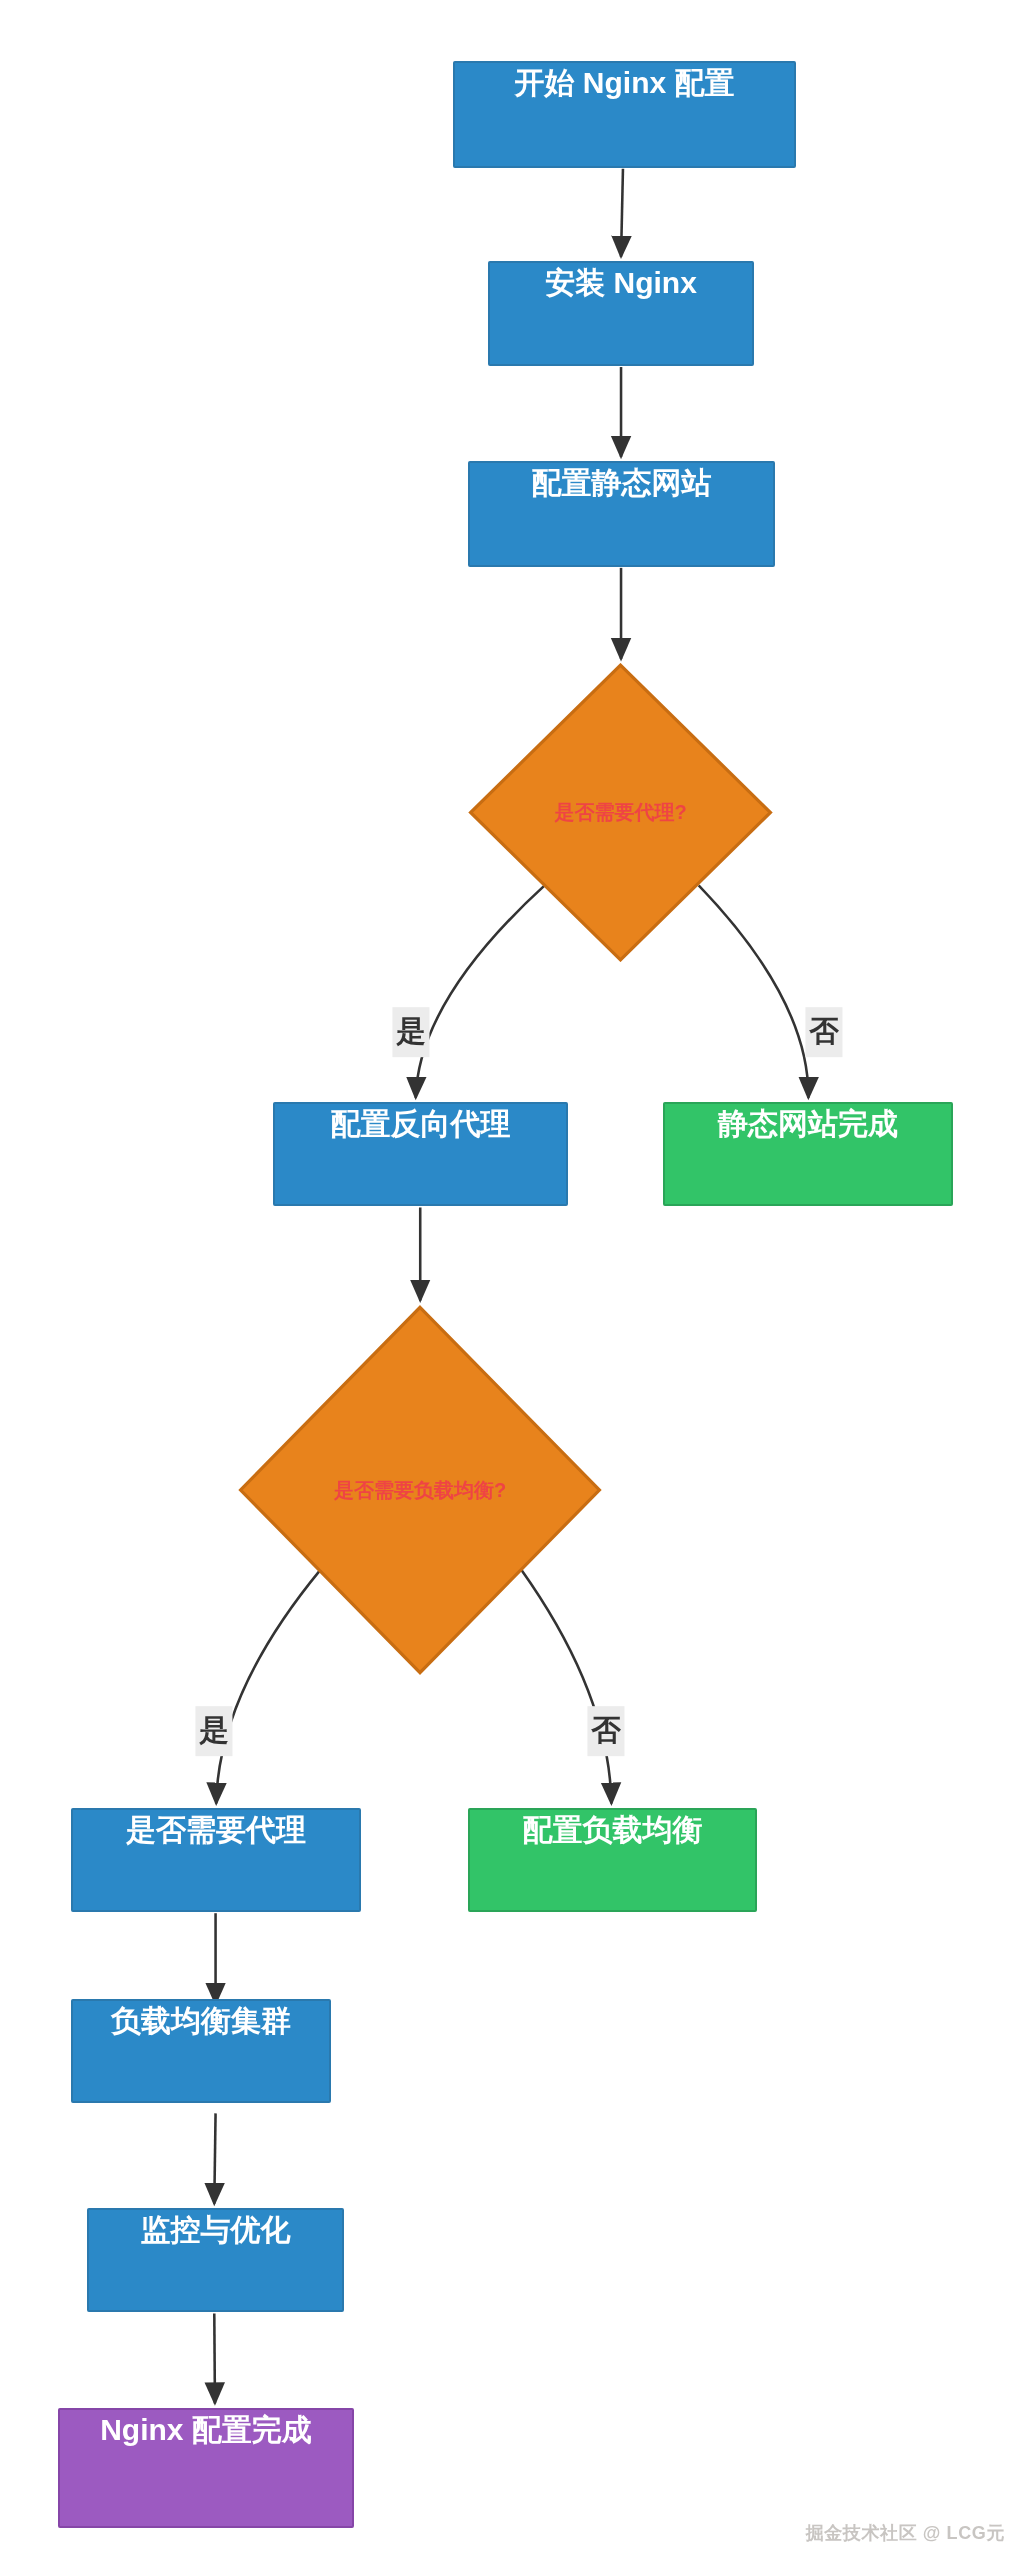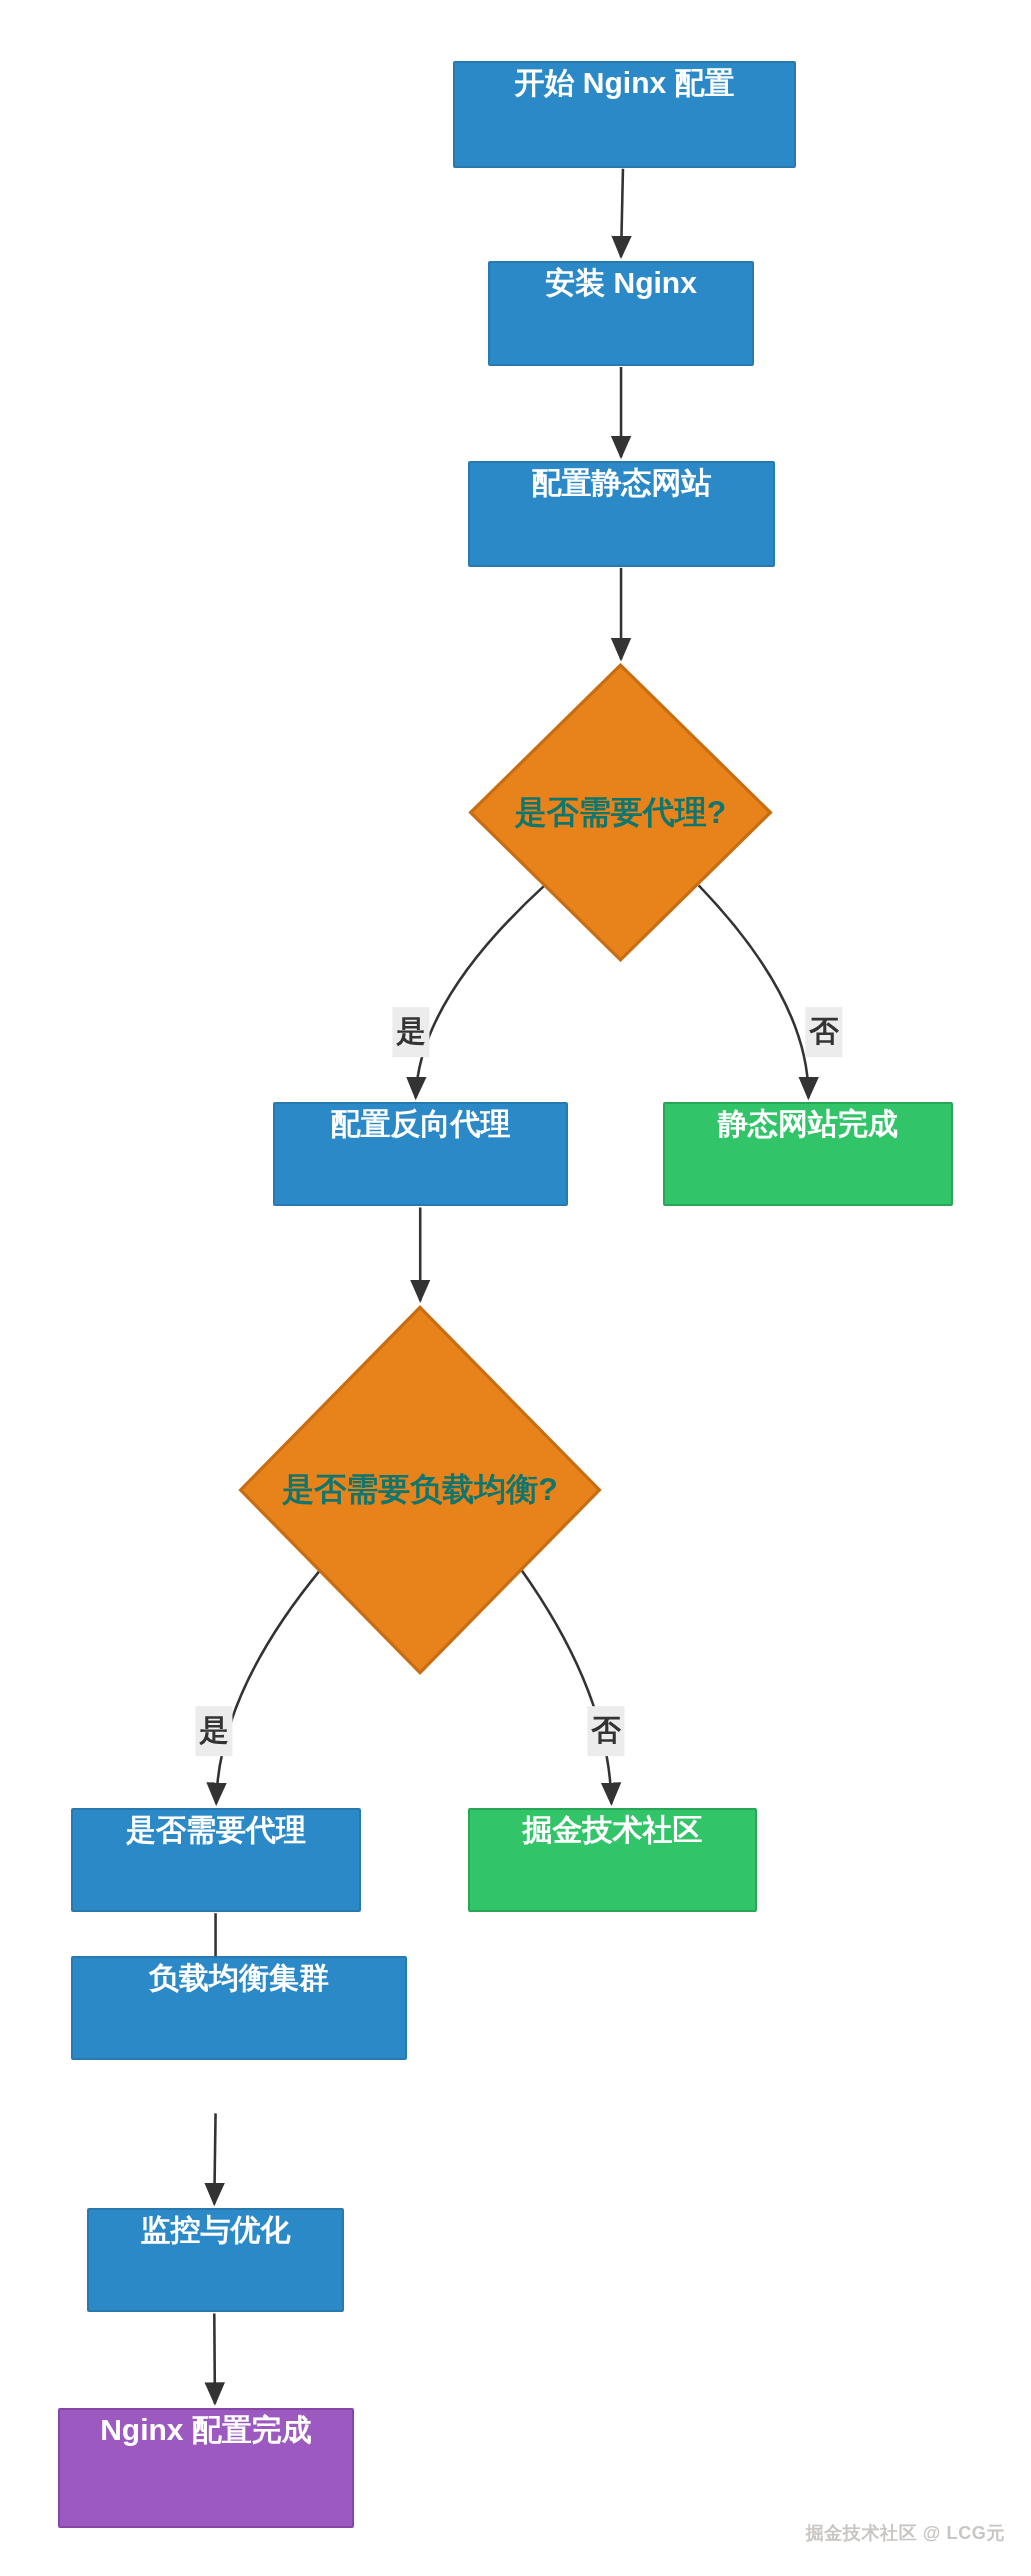--- a/index.html
+++ b/index.html
@@ -26,21 +26,21 @@
     white-space:nowrap;
   }
   .process{background:#2b89c8;border:2.6px solid #2a79ae;}
   .end-state{background:#32c468;border:2.6px solid #2aa558;}
   .final{background:#9c5ac1;border:2.6px solid #8646a8;}
   .diamond{position:absolute;}
   .diamond svg{position:absolute;left:0;top:0;}
   .diamond .diamond-label{
     position:absolute;left:0;top:0;right:0;bottom:0;
     display:flex;align-items:center;justify-content:center;
-    color:#0f766e;font-size:32px;font-weight:700;white-space:nowrap;
+    color:#ef4444;font-size:20px;font-weight:700;white-space:nowrap;
   }
   .edge-label{
     position:absolute;
     transform:translate(-50%,-50%);
     background:#ececec;
     color:#333333;
     font-size:29.5px;
     font-weight:700;
     line-height:1.25;
     padding:6.4px 3.8px;
@@ -112,24 +112,24 @@
       <polygon points="284,3 564,288 284,573 4,288" fill="#e8831c" stroke="#c86d12" stroke-width="5"></polygon>
     </svg>
     <span class="diamond-label">是否需要负载均衡?</span>
   </div>
 
   <div class="node process" style="left:71px;top:1808px;width:290px;height:104px">
     <span>是否需要代理</span>
   </div>
 
   <div class="node end-state" style="left:468px;top:1808px;width:289px;height:104px">
-    <span>掘金技术社区</span>
+    <span>配置负载均衡</span>
   </div>
 
-  <div class="node process" style="left:71px;top:1956px;width:336px;height:104px">
+  <div class="node process" style="left:71px;top:1999px;width:260px;height:104px">
     <span>负载均衡集群</span>
   </div>
 
   <div class="node process" style="left:87px;top:2208px;width:257px;height:104px">
     <span>监控与优化</span>
   </div>
 
   <div class="node final" style="left:58px;top:2408px;width:296px;height:120px">
     <span>Nginx 配置完成</span>
   </div>

